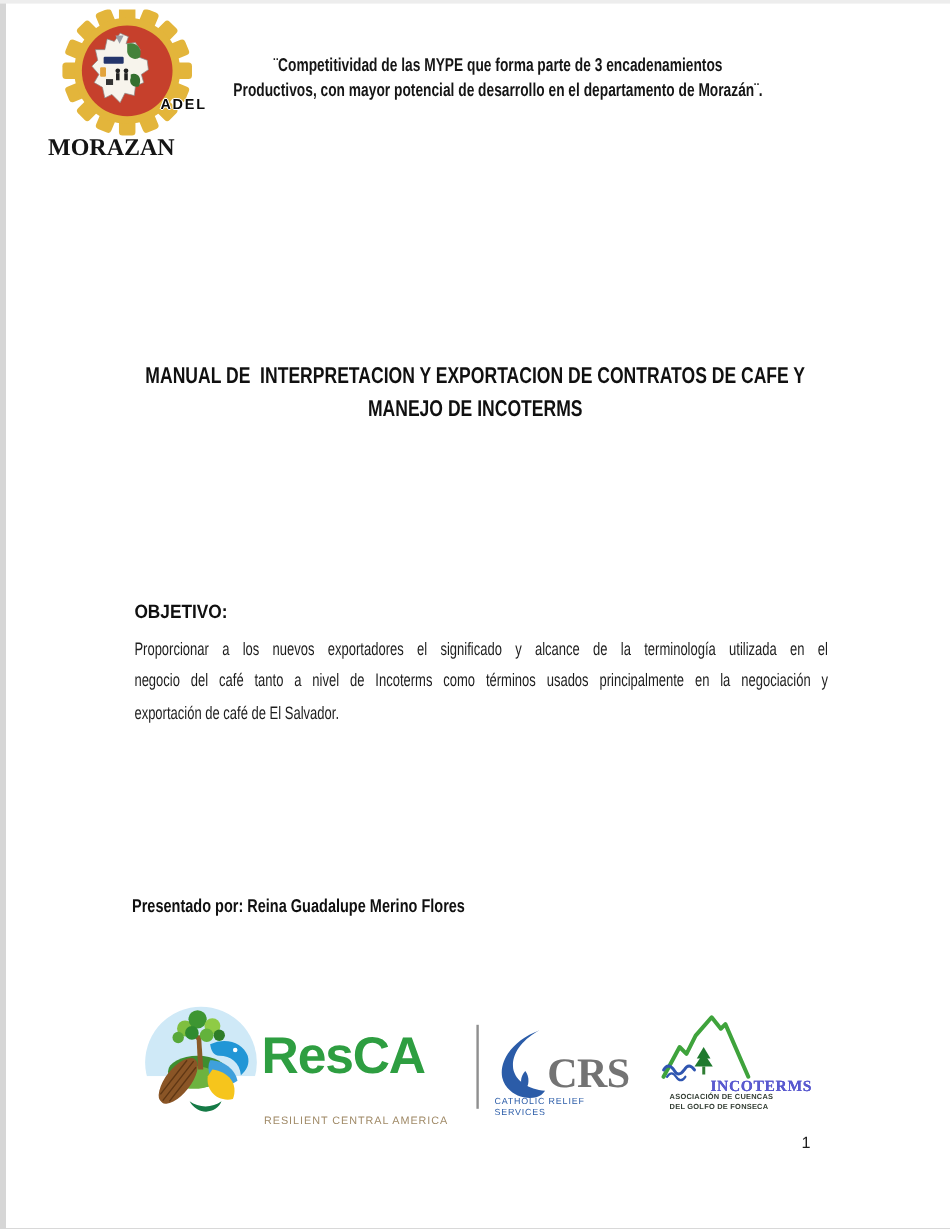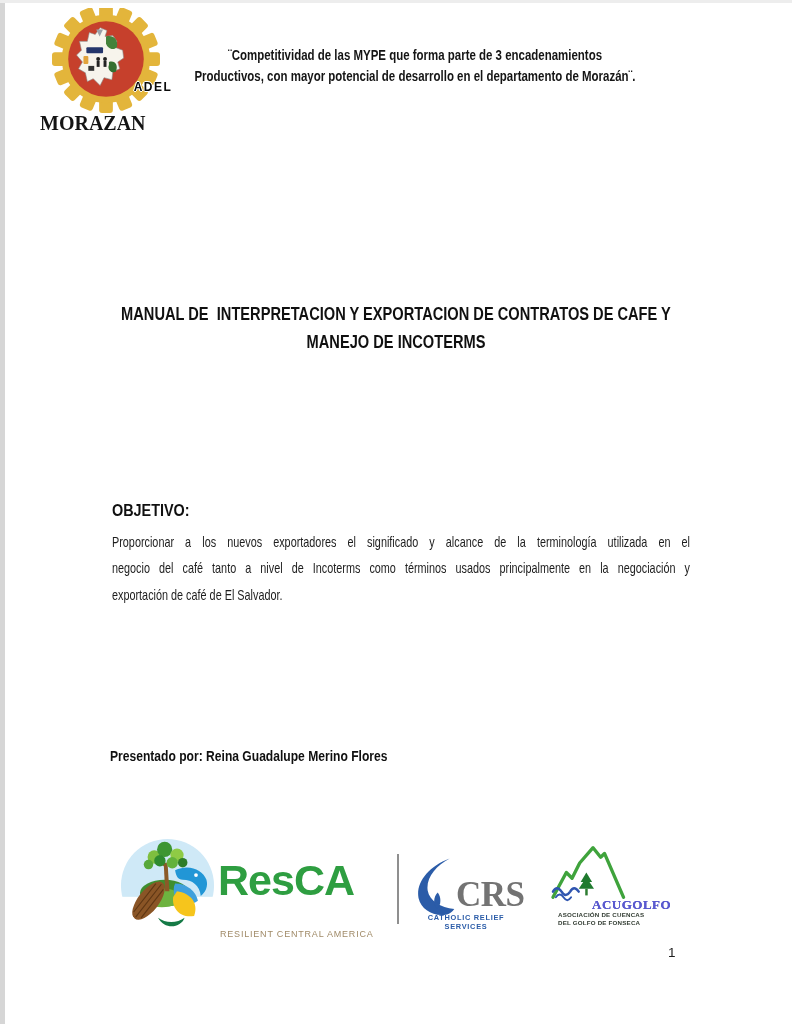--- a/index.html
+++ b/index.html
@@ -42,22 +42,22 @@
   
   .resca-emblem{position:absolute;left:120px;top:838px;}
   .resca-wordmark{position:absolute;left:218px;top:858px;font-size:43px;font-weight:700;
     letter-spacing:-1px;color:#2E9E41;line-height:44px;}
   .resca-subtitle{position:absolute;left:220px;top:929px;font-size:9px;letter-spacing:0.8px;
     color:#A08A67;}
   .logo-divider{position:absolute;left:397px;top:854px;width:1.5px;height:70px;background:#8f8f8f;}
   .crs-icon{position:absolute;left:413px;top:856px;}
   .crs-wordmark{position:absolute;left:456px;top:877px;font-family:"Liberation Serif",serif;
     font-size:35px;font-weight:600;color:#737373;line-height:35px;letter-spacing:-0.5px;}
-  .crs-subtitle{position:absolute;left:412px;top:913px;width:108px;text-align:center;
-    font-size:7.4px;font-weight:700;letter-spacing:0.7px;color:#2B5CA8;}
+  .crs-subtitle{position:absolute;left:412px;top:913px;width:108px;text-align:left;
+    font-size:7.4px;font-weight:400;letter-spacing:0.7px;color:#2B5CA8;}
   .acugolfo-icon{position:absolute;left:550px;top:842px;}
   .acugolfo-wordmark{position:absolute;left:592px;top:897px;font-family:"Liberation Serif",serif;
     font-size:13px;font-weight:700;letter-spacing:0.5px;color:#5A5AD0;
     text-shadow:0 0 0.5px #3c3cc0;}
   .acugolfo-sub1{position:absolute;left:558px;top:911px;font-size:6.2px;font-weight:700;
     letter-spacing:0.2px;color:#333d33;}
   .acugolfo-sub2{position:absolute;left:558px;top:919px;font-size:6.2px;font-weight:700;
     letter-spacing:0.2px;color:#333d33;}
 
   .page-number{position:absolute;left:668px;top:945px;font-size:13.5px;color:#1e1e1e;}
@@ -203,18 +203,18 @@
   <div class="crs-subtitle">CATHOLIC RELIEF SERVICES</div>
 
   <svg class="acugolfo-icon" width="88" height="62" viewBox="0 0 90 65">
     <polyline points="2,58 16,32 22,38 30,22 44,6 52,16 56,12 76,58" fill="none" stroke="#3FA33C" stroke-width="3.5" stroke-linejoin="round" stroke-linecap="round"></polyline>
     <path d="M37,32 L31,42 L43,42 Z" fill="#1F7A2E"></path>
     <path d="M37,37 L29,49 L45,49 Z" fill="#1F7A2E"></path>
     <rect x="35.8" y="49" width="2.6" height="7" fill="#2E7D32"></rect>
     <path d="M2,52 q4,-7 9,0 q4,7 9,0 q4,-7 9,0" fill="none" stroke="#2F55B0" stroke-width="2.6" stroke-linecap="round"></path>
     <path d="M5,58 q4,-6 8,0 q4,6 8,0" fill="none" stroke="#2F55B0" stroke-width="2" stroke-linecap="round"></path>
   </svg>
-  <div class="acugolfo-wordmark">ACUGOLFO</div>
+  <div class="acugolfo-wordmark">INCOTERMS</div>
   <div class="acugolfo-sub1">ASOCIACIÓN DE CUENCAS</div>
   <div class="acugolfo-sub2">DEL GOLFO DE FONSECA</div>
 
   <div class="page-number">1</div>
 </div>
 
 </body></html>

